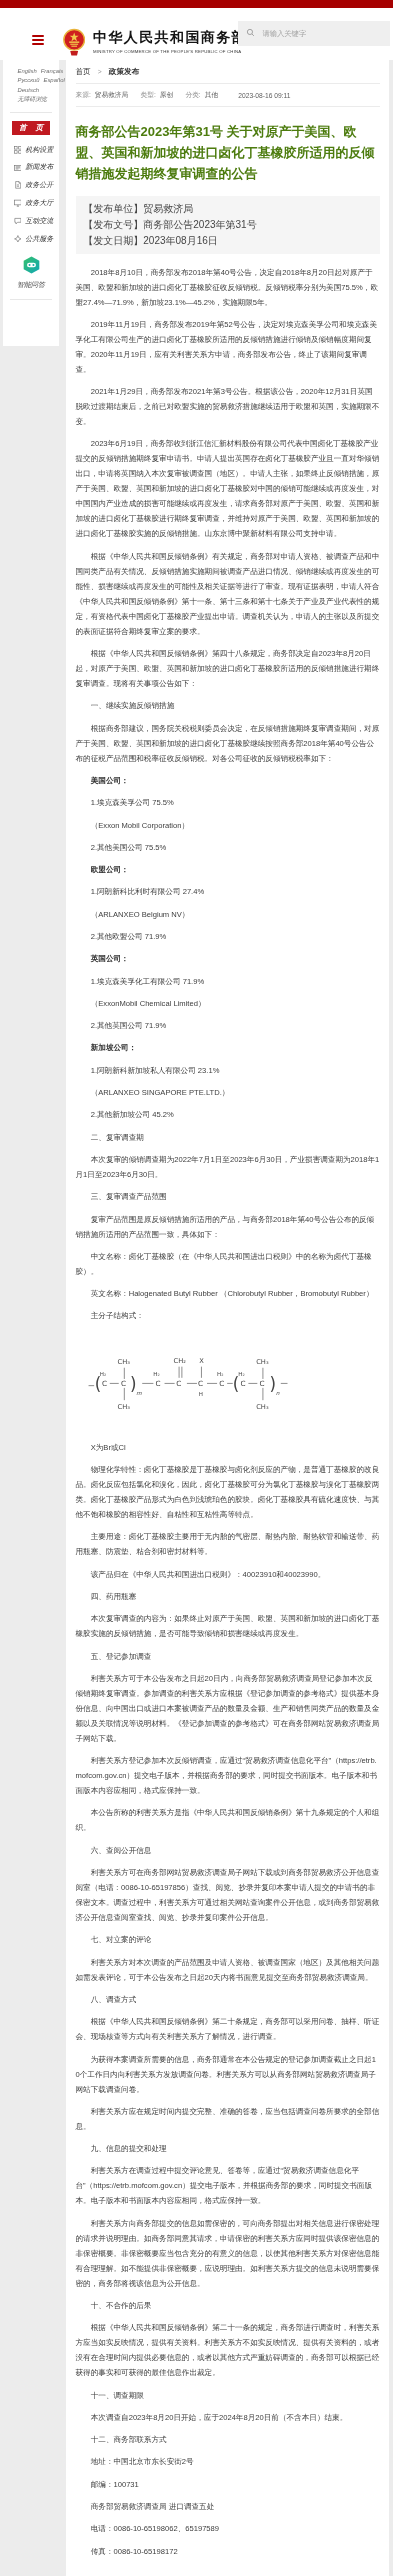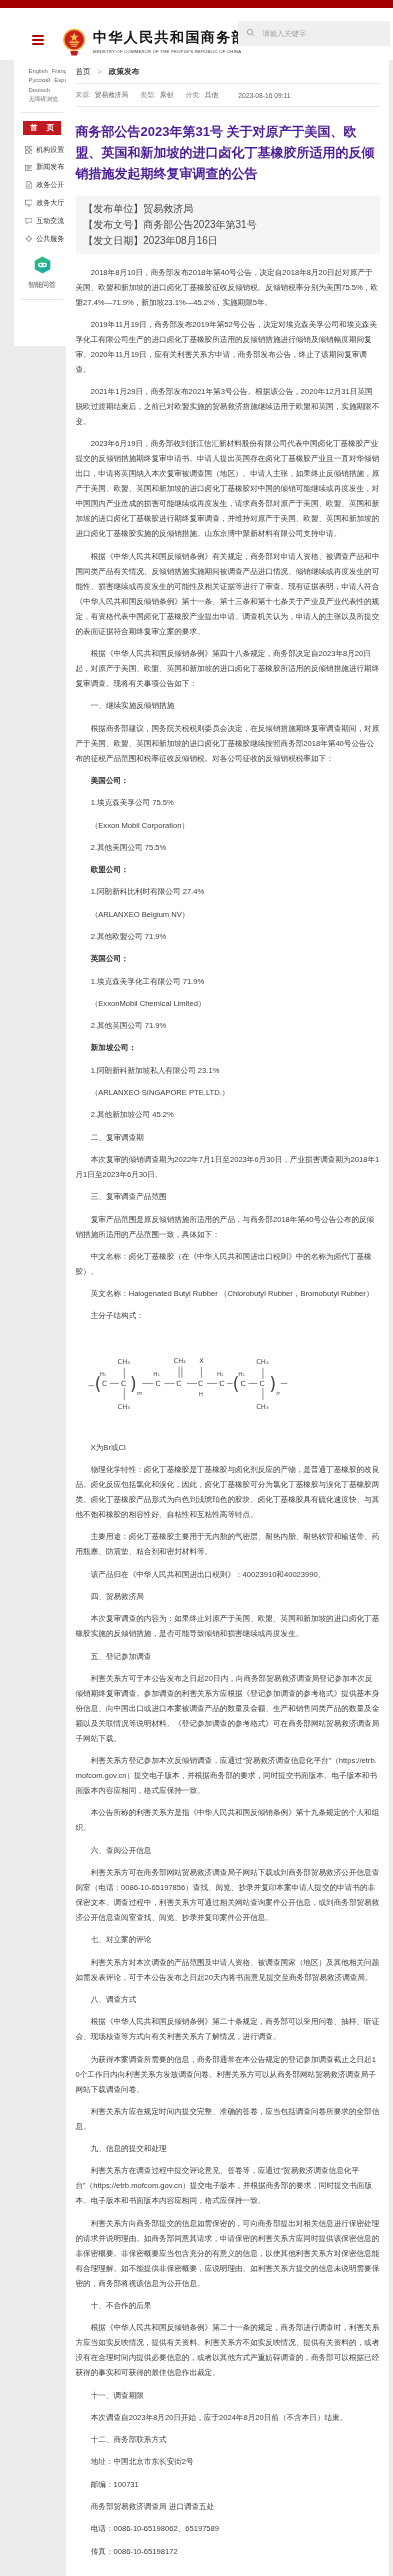--- a/index.html
+++ b/index.html
@@ -10,21 +10,21 @@
   .hamburger span{display:block;height:1.8px;background:#b00000;border-radius:1.1px;margin-bottom:2px;}
   .emblem{position:absolute;left:63px;top:19.6px;}
   .site-title{position:absolute;left:93px;top:22px;}
   .site-title .cn{font-size:14px;font-weight:bold;color:#151515;letter-spacing:1.4px;line-height:15.7px;}
   .site-title .en{font-size:4.3px;color:#3a3a3a;letter-spacing:0.2px;margin-top:2.8px;}
   .search{position:absolute;left:238px;top:13px;width:152px;height:24.6px;background:#efefef;
     display:flex;align-items:center;padding-left:7.8px;box-sizing:border-box;}
   .search input{background:transparent;border:none;outline:none;font-size:7.3px;color:#333;
     margin-left:5.6px;width:112px;font-family:inherit;}
   .search input::placeholder{color:#a3a3a3;}
-  .sidebar{position:absolute;left:14px;top:60px;width:56px;background:#fff;height:286px;box-sizing:border-box;}
+  .sidebar{position:absolute;left:3px;top:60px;width:56px;background:#fff;height:286px;box-sizing:border-box;font-style:italic;}
   .langs{padding:6.7px 0 2.2px 14.5px;font-size:5.9px;color:#6e6e6e;line-height:9.5px;}
   .lang-row span{margin-right:3.9px;cursor:pointer;}
   .side-divider{border-top:0.6px solid #e7e7e7;margin:5px 6.7px;}
   .home-btn{margin:7.8px auto 0;width:38px;height:14.5px;background:#c01920;color:#fff;font-size:7.6px;
     font-weight:bold;text-align:center;line-height:14.5px;letter-spacing:3.4px;padding-left:3.4px;box-sizing:border-box;cursor:pointer;}
   .menu{margin-top:5.6px;}
   .menu-item{display:flex;align-items:center;padding:3.9px 0 3.9px 10.6px;font-size:7px;color:#333;cursor:pointer;}
   .menu-item .mi{width:7.8px;height:7.8px;margin-right:3.9px;flex:0 0 7.8px;}
   .menu-item .mi svg{width:7.8px;height:7.8px;display:block;}
   .qa{margin-top:9px;text-align:center;}
@@ -33,21 +33,21 @@
   .main{position:absolute;left:66px;top:60px;width:323px;background:#fff;min-height:2516px;
     box-sizing:border-box;padding:0 9.5px 22.4px 9.5px;}
   .breadcrumb{padding:7.3px 0 6.2px;font-size:7.6px;color:#333;border-bottom:0.6px solid #ebebeb;}
   .breadcrumb .sep{color:#999;margin:0 5px;font-size:6.7px;}
   .breadcrumb .current{font-weight:bold;}
   .meta-row{display:flex;align-items:center;padding:6.2px 0;font-size:6.7px;color:#8d8d8d;
     border-bottom:0.6px solid #ebebeb;}
   .meta-item{margin-right:12.3px;white-space:nowrap;}
   .meta-item b{font-weight:normal;color:#5d5d5d;margin-left:2.2px;}
   .meta-date{color:#5d5d5d;margin-left:7.8px;}
-  .article-title{margin:14.5px 0 0;font-size:13px;line-height:21px;font-weight:bold;color:#4c1d95;}
+  .article-title{margin:14.5px 0 0;font-size:13px;line-height:21px;font-weight:bold;color:#4d7c0f;}
   .doc-info{margin-top:11.2px;background:#f5f5f5;padding:5px 7.8px;font-size:10px;color:#454545;line-height:16px;}
   .article-body{margin-top:11px;font-size:7.6px;color:#3d3d3d;}
   .blk{line-height:15px;margin:7.3px 0;text-indent:2em;word-break:break-all;}
   .blk.b{font-weight:bold;color:#333;}
   .blk.h{color:#3d3d3d;}
   .formula{margin:9px 0 5.6px 10px;text-indent:0;}
 </style>
 </head>
 <body>
 
@@ -279,21 +279,21 @@
             <text x="304" y="138" font-size="12">CH₃</text>
         <text x="328" y="104" font-size="30">)</text>
             <text x="340" y="112" font-size="10" font-style="italic">n</text>
       </g>
     </svg>
   </div>
 <div class="blk p">X为Br或Cl</div>
       <div class="blk p">物理化学特性：卤化丁基橡胶是丁基橡胶与卤化剂反应的产物，是普通丁基橡胶的改良品。卤化反应包括氯化和溴化，因此，卤化丁基橡胶可分为氯化丁基橡胶与溴化丁基橡胶两类。卤化丁基橡胶产品形式为白色到浅琥珀色的胶块。卤化丁基橡胶具有硫化速度快、与其他不饱和橡胶的相容性好、自粘性和互粘性高等特点。</div>
       <div class="blk p">主要用途：卤化丁基橡胶主要用于无内胎的气密层、耐热内胎、耐热软管和输送带、药用瓶塞、防震垫、粘合剂和密封材料等。</div>
       <div class="blk p">该产品归在《中华人民共和国进出口税则》：40023910和40023990。</div>
-      <div class="blk h">四、贸易救济局</div>
+      <div class="blk h">四、药用瓶塞</div>
       <div class="blk p">本次复审调查的内容为：如果终止对原产于美国、欧盟、英国和新加坡的进口卤化丁基橡胶实施的反倾销措施，是否可能导致倾销和损害继续或再度发生。</div>
       <div class="blk h">五、登记参加调查</div>
       <div class="blk p">利害关系方可于本公告发布之日起20日内，向商务部贸易救济调查局登记参加本次反倾销期终复审调查。参加调查的利害关系方应根据《登记参加调查的参考格式》提供基本身份信息、向中国出口或进口本案被调查产品的数量及金额、生产和销售同类产品的数量及金额以及关联情况等说明材料。《登记参加调查的参考格式》可在商务部网站贸易救济调查局子网站下载。</div>
       <div class="blk p">利害关系方登记参加本次反倾销调查，应通过“贸易救济调查信息化平台”（https://etrb.mofcom.gov.cn）提交电子版本，并根据商务部的要求，同时提交书面版本。电子版本和书面版本内容应相同，格式应保持一致。</div>
       <div class="blk p">本公告所称的利害关系方是指《中华人民共和国反倾销条例》第十九条规定的个人和组织。</div>
       <div class="blk h">六、查阅公开信息</div>
       <div class="blk p">利害关系方可在商务部网站贸易救济调查局子网站下载或到商务部贸易救济公开信息查阅室（电话：0086-10-65197856）查找、阅览、抄录并复印本案申请人提交的申请书的非保密文本。调查过程中，利害关系方可通过相关网站查询案件公开信息，或到商务部贸易救济公开信息查阅室查找、阅览、抄录并复印案件公开信息。</div>
       <div class="blk h">七、对立案的评论</div>
       <div class="blk p">利害关系方对本次调查的产品范围及申请人资格、被调查国家（地区）及其他相关问题如需发表评论，可于本公告发布之日起20天内将书面意见提交至商务部贸易救济调查局。</div>
       <div class="blk h">八、调查方式</div>

